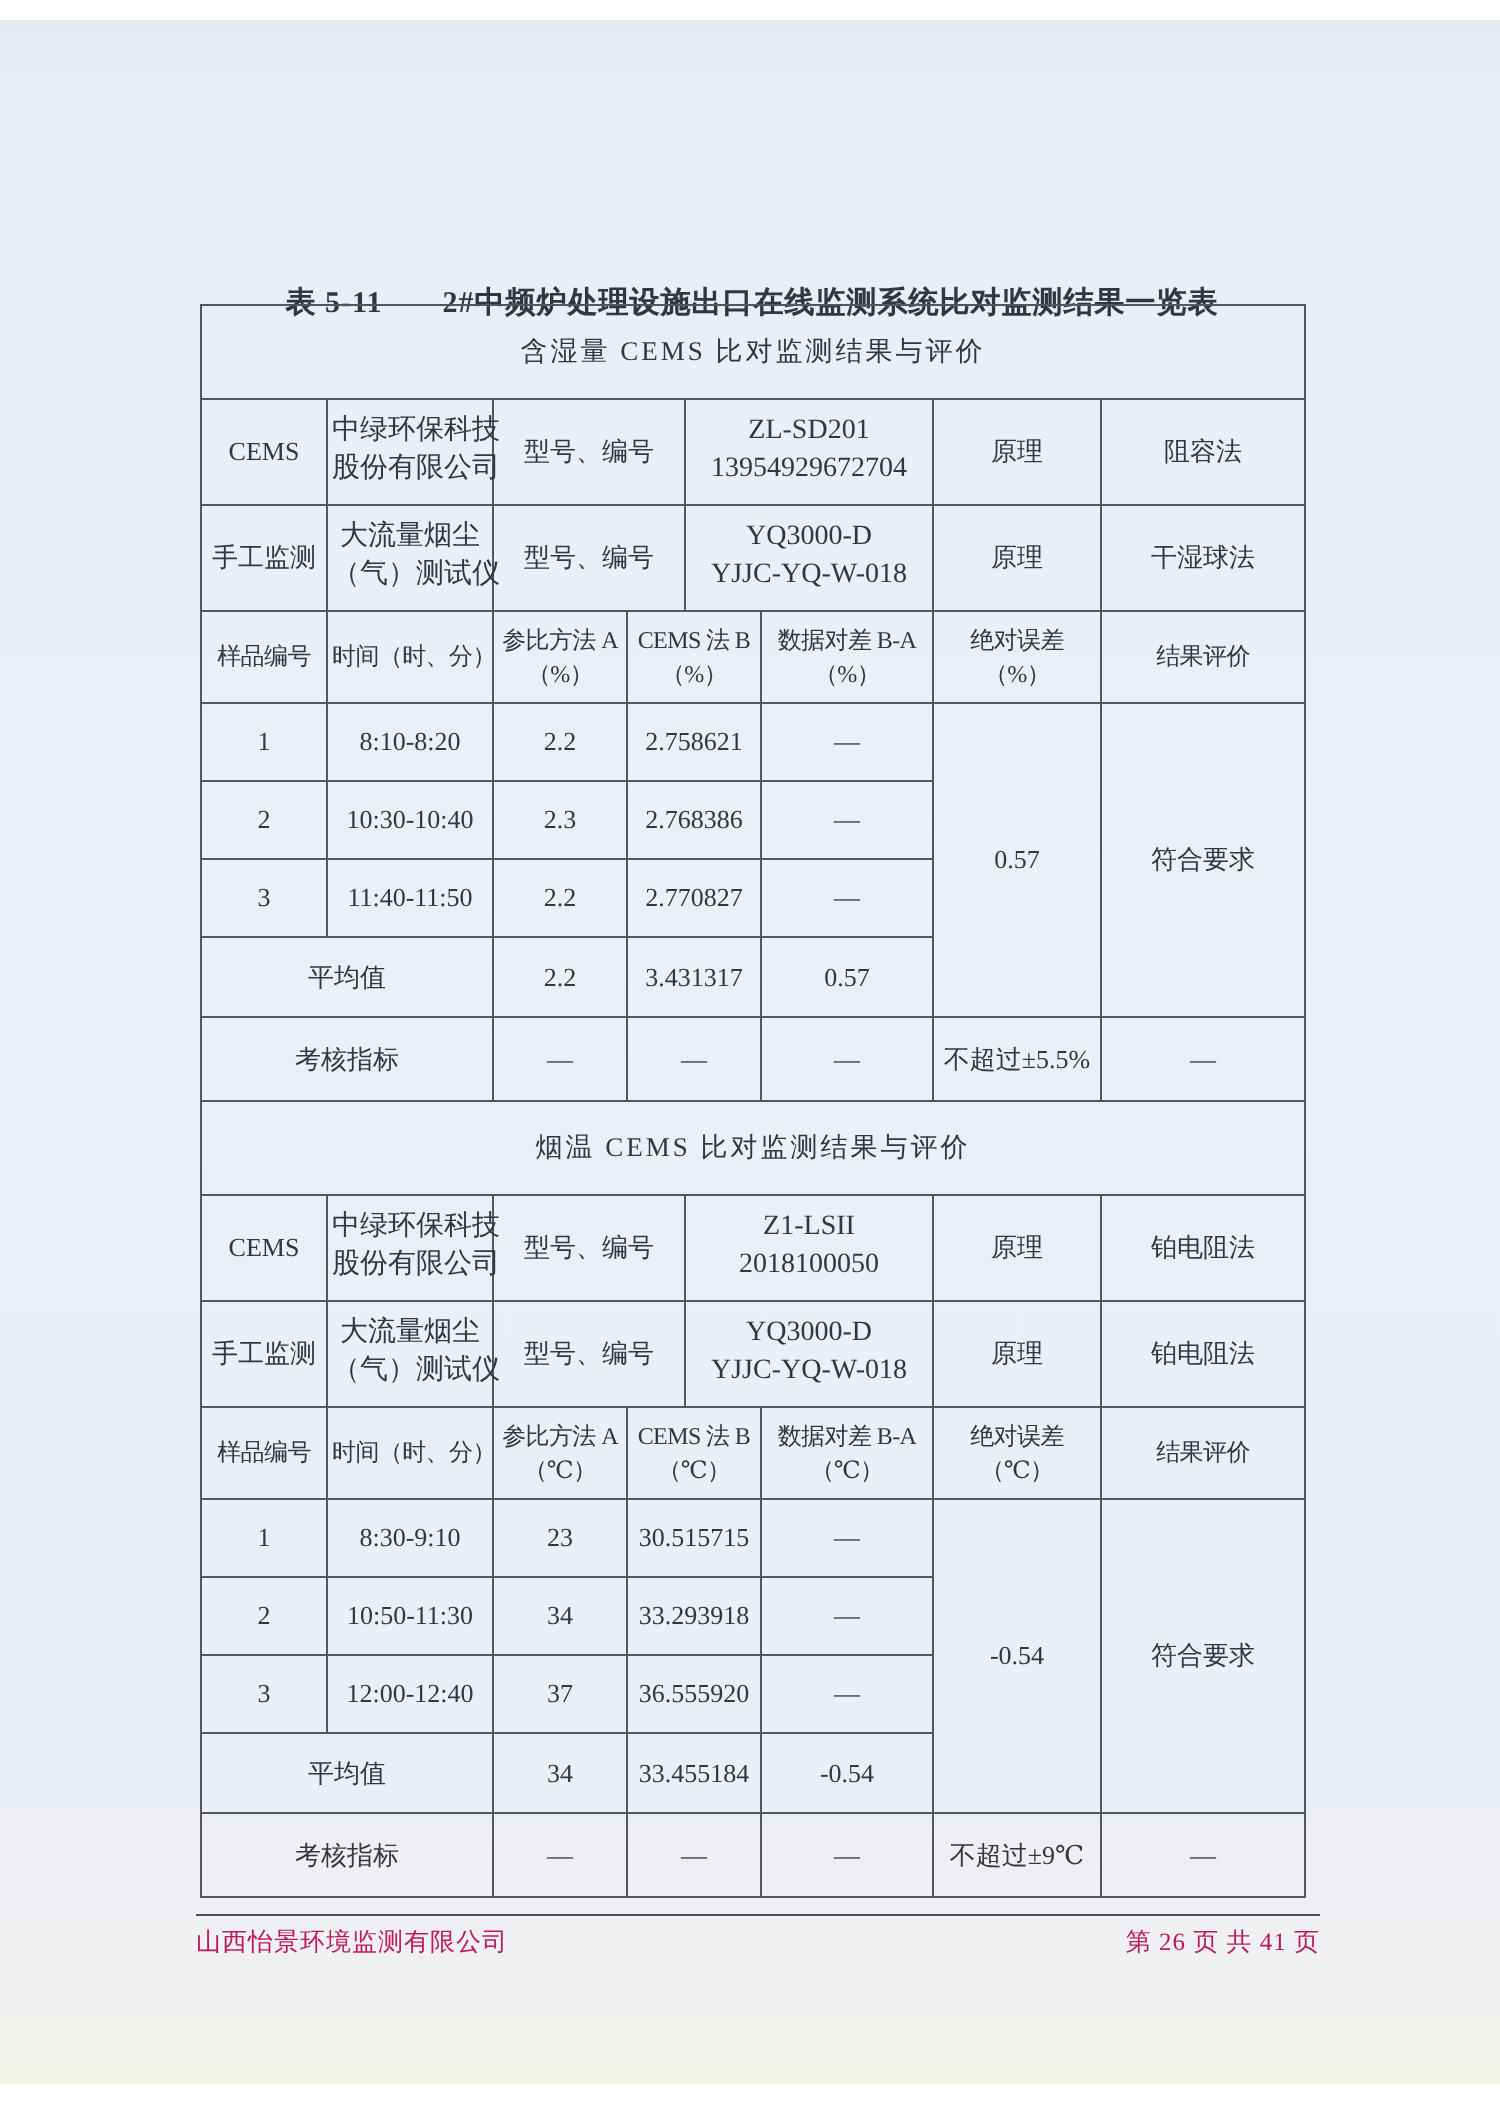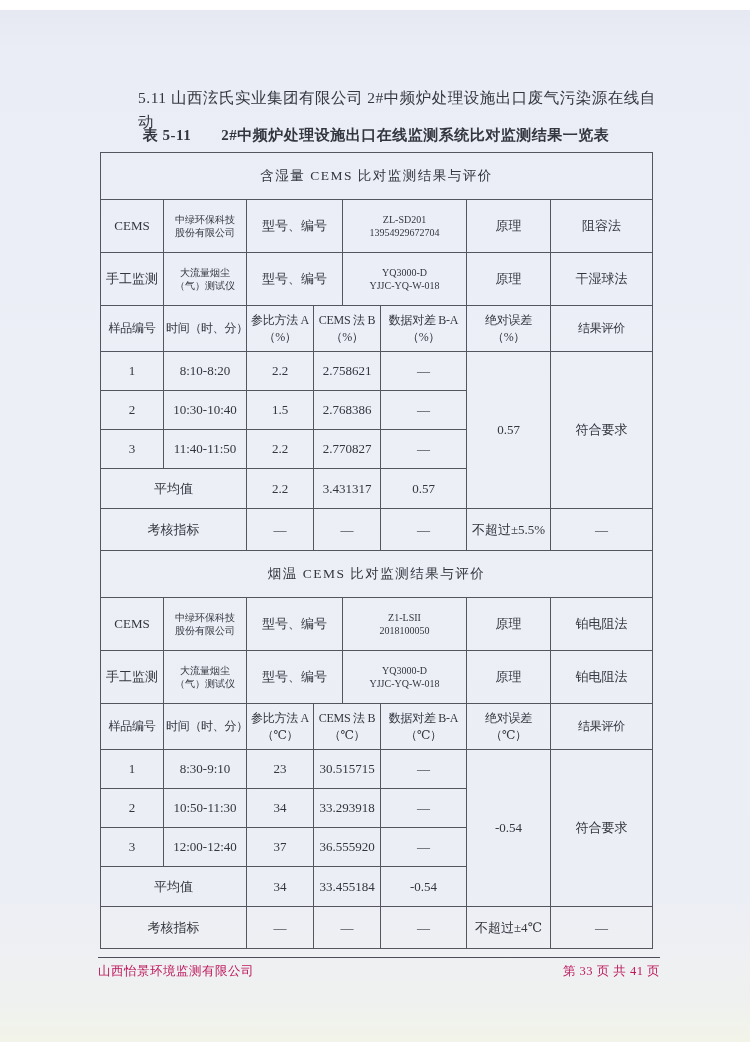--- a/index.html
+++ b/index.html
@@ -23,21 +23,21 @@
     position: absolute;
     left: 88px; top: 86px;
     width: 578px;
     font-size: 15.5px;
     line-height: 24px;
     letter-spacing: 0.5px;
   }
   .intro .line1 { padding-left: 50px; }
   .caption {
     position: absolute;
-    left: 100px; top: 126px;
+    left: 100px; top: 142px;
     width: 552px;
     text-align: center;
     font-size: 15px;
     font-weight: bold;
     letter-spacing: 0.5px;
     white-space: nowrap;
   }
   .caption .cap-label { margin-right: 30px; }
   table.report {
     position: absolute;
@@ -57,21 +57,21 @@
   }
   table.report { border: 1.5px solid #484b54; }
   tr.r-title  { height: 47px; }
   tr.r-equip  { height: 53px; }
   tr.r-colhdr { height: 46px; padding-left: 17px; }
   tr.r-sample { height: 39px; }
   tr.r-avg    { height: 40px; }
   tr.r-assess { height: 42px; }
   td.sec-title { font-size: 13.5px; letter-spacing: 1.5px; }
   tr.r-colhdr td { font-size: 12px; letter-spacing: -0.3px; }
-  td.twoline { font-size: 10px; }
+  td.twoline { font-size: 14px; }
   .footer-rule {
     position: absolute;
     left: 98px; top: 957px;
     width: 562px; height: 1px;
     background: #4c4f58;
   }
   .footer {
     position: absolute;
     left: 98px; top: 963px;
     width: 562px;
@@ -81,21 +81,20 @@
     letter-spacing: 0.5px;
     color: #be185d;
   }
 </style>
 </head>
 <body>
 
 <div class="page"></div>
 
 <div class="intro">
-  <div class="line1">5.11 山西泫氏实业集团有限公司 2#中频炉处理设施出口废气污染源在线自动</div>
 </div>
 
 <div class="caption">
   <span class="cap-label">表 5-11</span><span>2#中频炉处理设施出口在线监测系统比对监测结果一览表</span>
 </div>
 
 <table class="report">
   <colgroup>
     <col style="width:63px">
       <col style="width:83px">
@@ -165,21 +164,21 @@
       <td>8:10-8:20</td>
       <td>2.2</td>
       <td colspan="2">2.758621</td>
       <td>—</td>
       <td rowspan="4">0.57</td>
       <td rowspan="4">符合要求</td>
     </tr>
     <tr class="r-sample">
       <td>2</td>
       <td>10:30-10:40</td>
-      <td>1.5</td>
+      <td>2.3</td>
       <td colspan="2">2.768386</td>
       <td>—</td>
     </tr>
     <tr class="r-sample">
       <td>3</td>
       <td>11:40-11:50</td>
       <td>2.2</td>
       <td colspan="2">2.770827</td>
       <td>—</td>
     </tr>
@@ -279,23 +278,23 @@
       <td colspan="2">平均值</td>
       <td>34</td>
       <td colspan="2">33.455184</td>
       <td>-0.54</td>
     </tr>
     <tr class="r-assess">
       <td colspan="2">考核指标</td>
       <td>—</td>
       <td colspan="2">—</td>
       <td>—</td>
-      <td>不超过±4℃</td>
+      <td>不超过±9℃</td>
       <td>—</td>
     </tr>
   </tbody>
 </table>
 
 <div class="footer-rule"></div>
 <div class="footer">
   <span>山西怡景环境监测有限公司</span>
-  <span>第 33 页 共 41 页</span>
+  <span>第 26 页 共 41 页</span>
 </div>
 
 </body></html>

